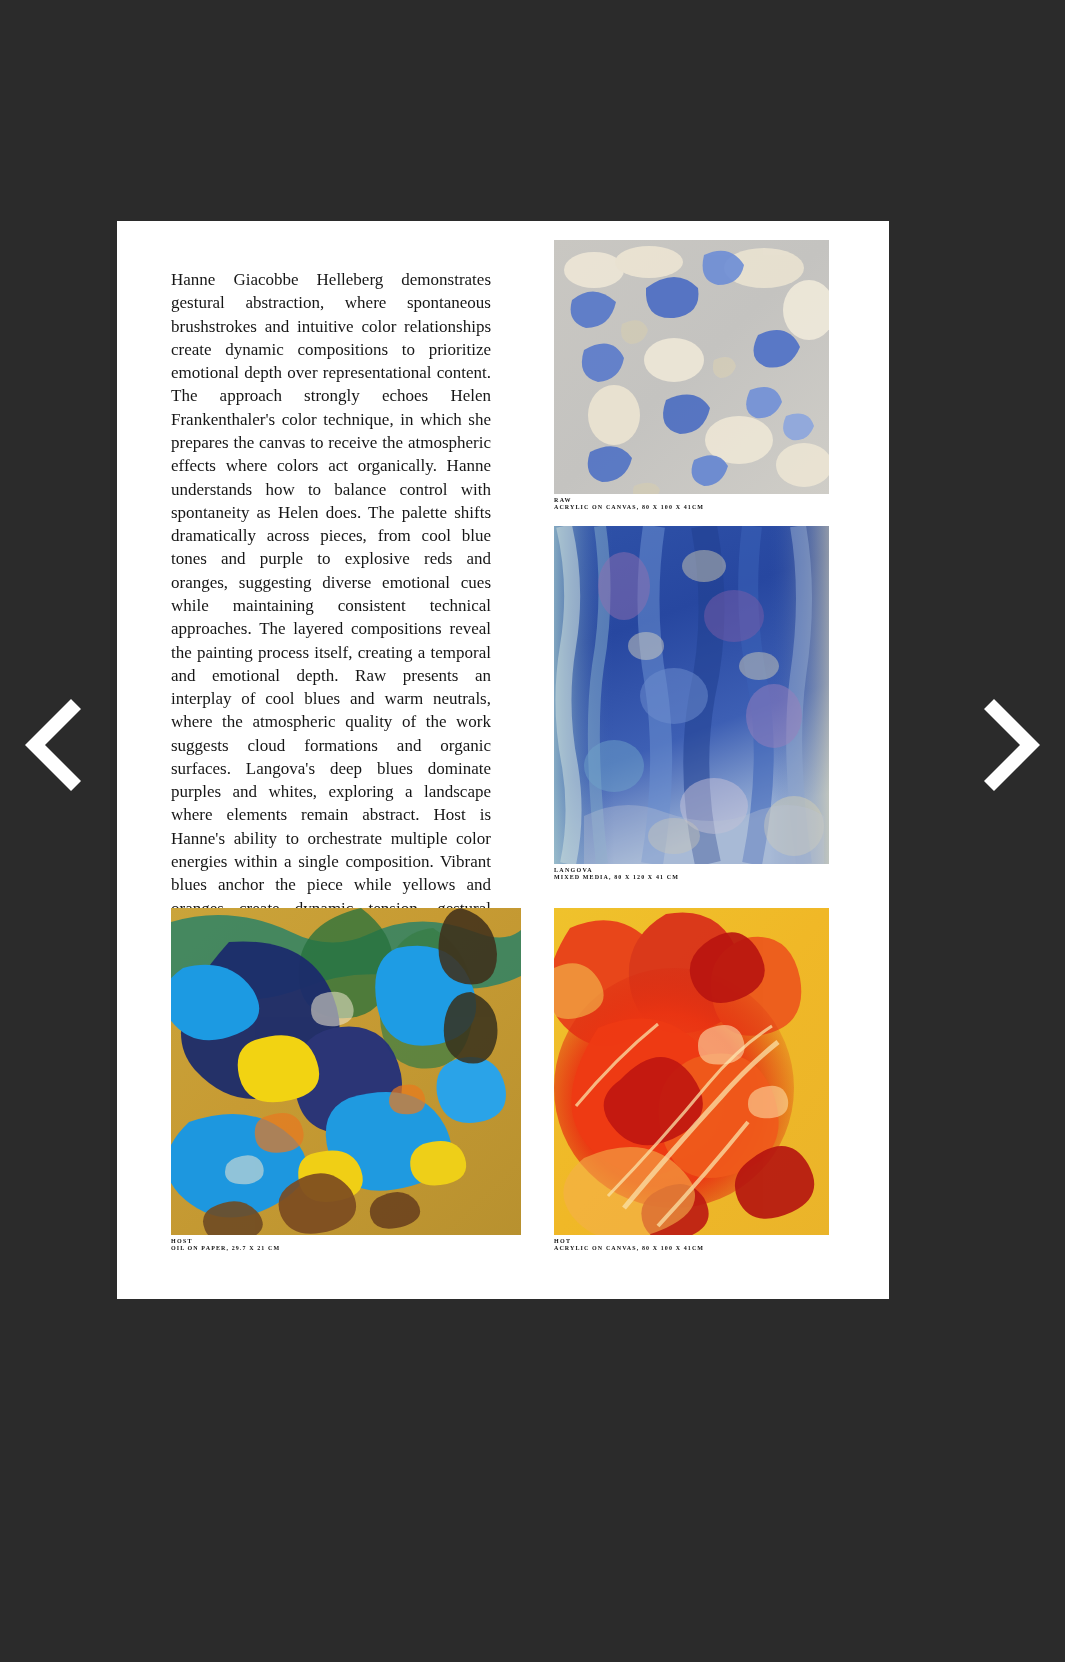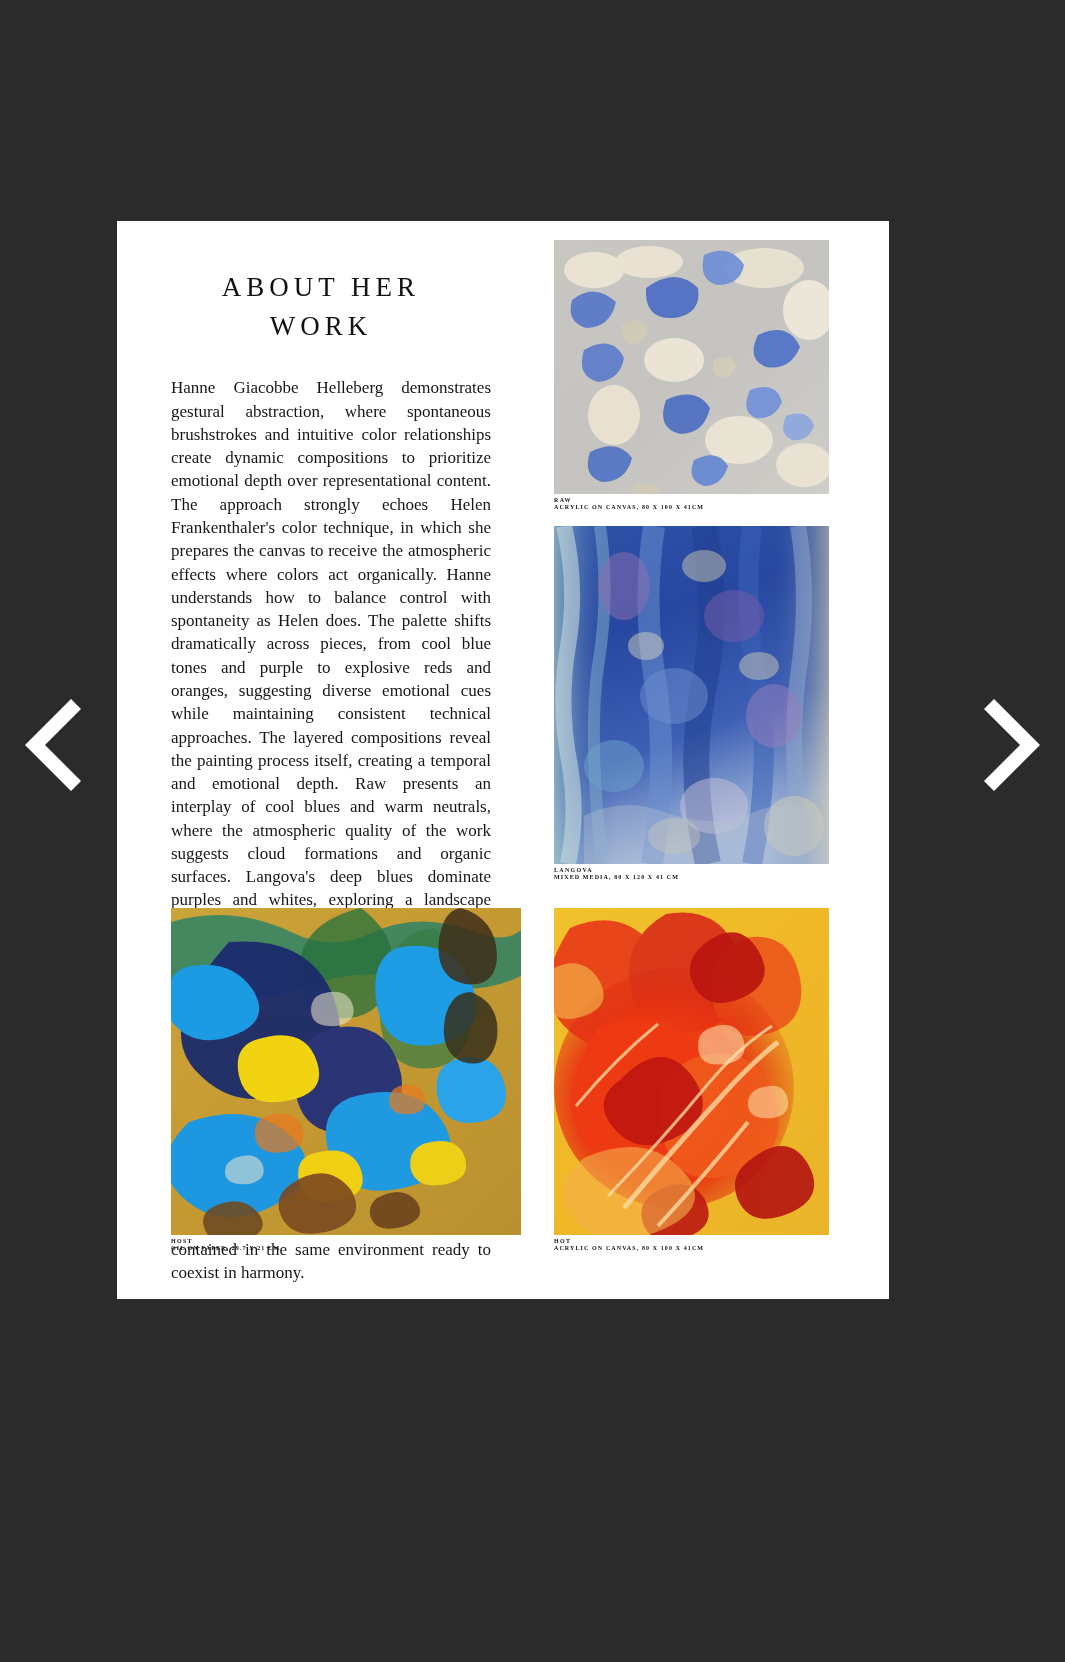--- a/index.html
+++ b/index.html
@@ -134,21 +134,20 @@
   <div class="nav-arrow nav-next">
     <svg width="60" height="100" viewBox="0 0 60 100">
       <polygon points="12,4 2,14 38,50 2,86 12,96 58,50" fill="#ffffff"></polygon>
     </svg>
   </div>
 
   <div id="page">
     <div class="page-inner">
 
       <div class="left-col">
-        <h1 class="about-title">ABOUT HER WORK</h1>
         <p class="body-text">Hanne Giacobbe Helleberg demonstrates gestural abstraction, where spontaneous brushstrokes and intuitive color relationships create dynamic compositions to prioritize emotional depth over representational content. The approach strongly echoes Helen Frankenthaler's color technique, in which she prepares the canvas to receive the atmospheric effects where colors act organically. Hanne understands how to balance control with spontaneity as Helen does. The palette shifts dramatically across pieces, from cool blue tones and purple to explosive reds and oranges, suggesting diverse emotional cues while maintaining consistent technical approaches. The layered compositions reveal the painting process itself, creating a temporal and emotional depth. Raw presents an interplay of cool blues and warm neutrals, where the atmospheric quality of the work suggests cloud formations and organic surfaces. Langova's deep blues dominate purples and whites, exploring a landscape where elements remain abstract. Host is Hanne's ability to orchestrate multiple color energies within a single composition. Vibrant blues anchor the piece while yellows and oranges create dynamic tension, gestural strokes allow delicate color interactions showcasing the artist's technical versatility. Hot lives up to its title with an explosion of warm colors eager to dominate energetic gestures. The artist lets paint interact organically suggesting fire and floral forms. The vigorous brushwork and bold color contrasts are emotionally charging the surfaces eager to showcase how two energies could be contained in the same environment ready to coexist in harmony.</p>
       </div>
 
       <div class="artwork" id="art-raw">
         <div class="art-frame" style="height:254px;">
           <svg class="art-canvas" viewBox="0 0 275 254" preserveAspectRatio="none">
             <defs>
               <linearGradient id="rawbg" x1="0" y1="0" x2="1" y2="1">
                 <stop offset="0%" stop-color="#c9c7c2"></stop>
                 <stop offset="50%" stop-color="#c4c3c0"></stop>

